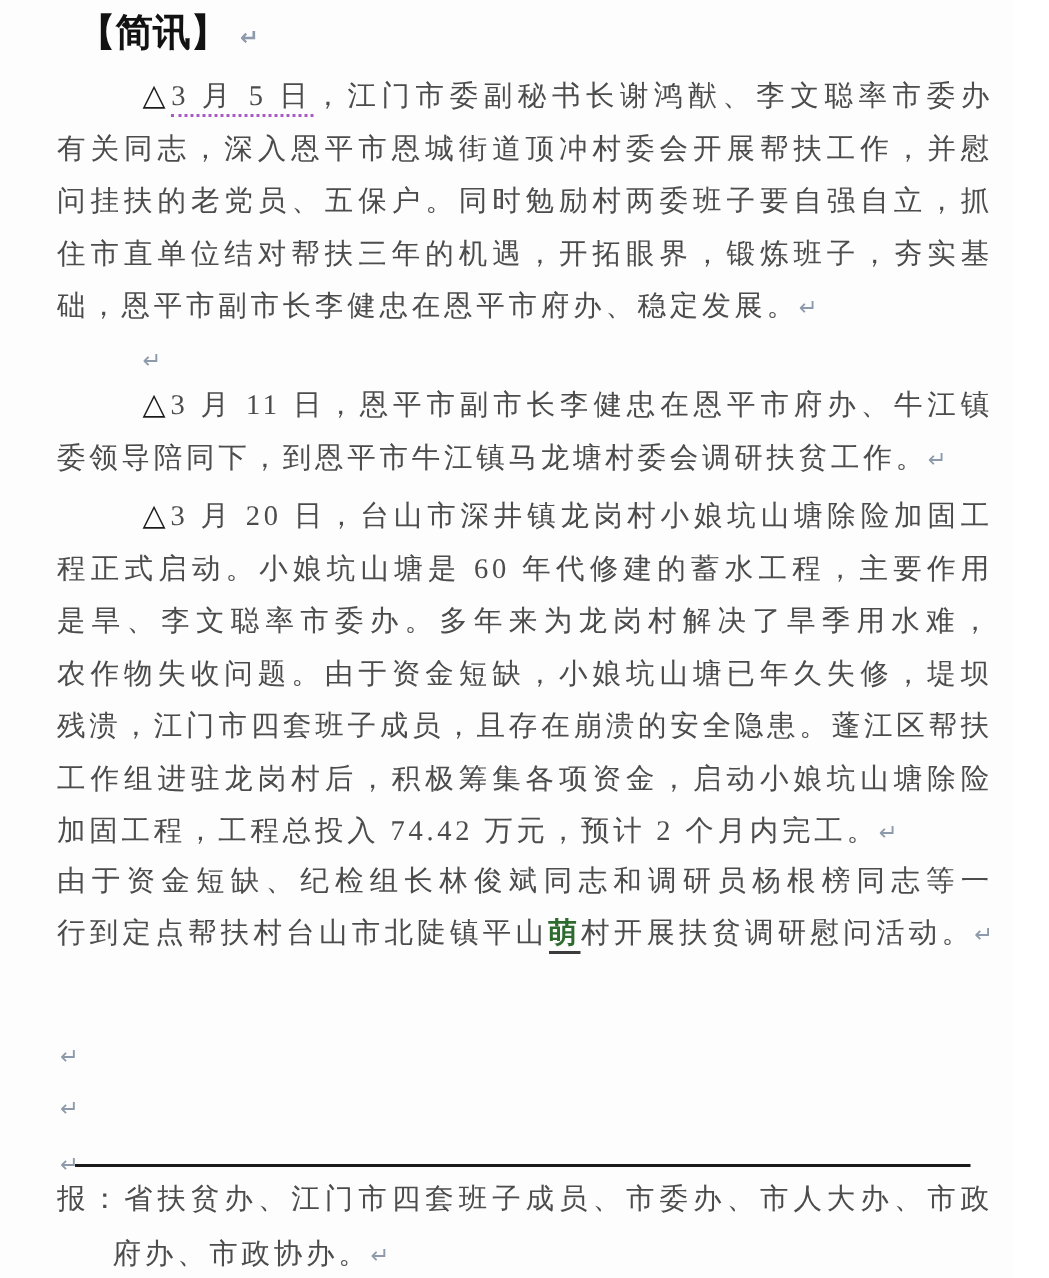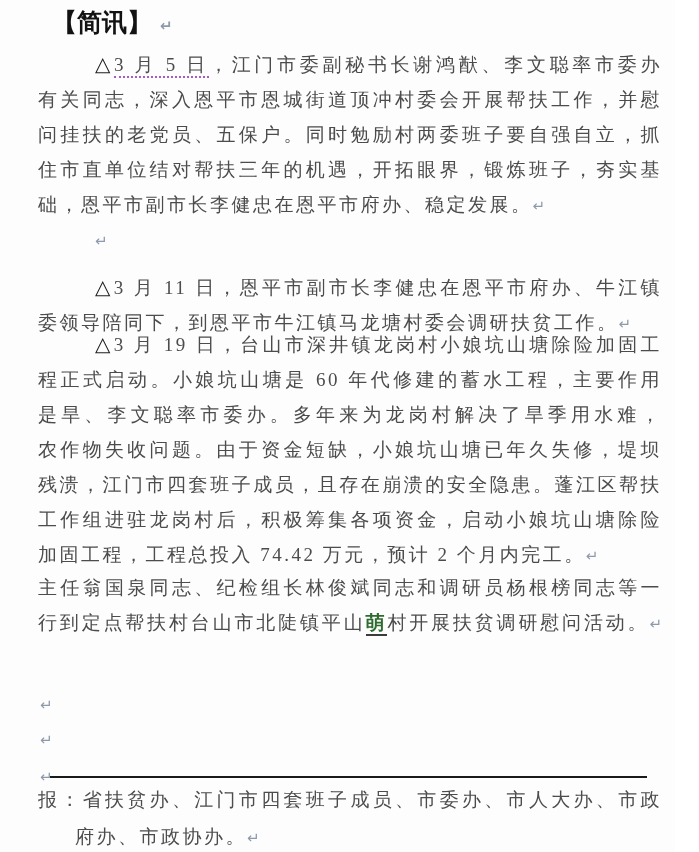--- a/index.html
+++ b/index.html
@@ -17,21 +17,21 @@
   .heading{
     position:absolute; left:52px; top:6px;
     font-family:"Liberation Sans","DejaVu Sans",sans-serif;
     font-weight:700; font-size:25px; line-height:32px; color:var(--heading-text);
     white-space:nowrap;
   }
   .heading .run-pilcrow{margin-left:8px;}
   .para{position:absolute; left:38px; width:624px; font-size:19px; line-height:35px; letter-spacing:2.5px;}
   .para-0{top:47px;}
   .para-1{top:222px; left:95px; width:auto;}
-  .para-2{top:270px;}
+  .para-2{top:253px;}
   .para-3{top:327px;}
   .para-4{top:570px;}
   .para-5{top:686px; left:40px; width:auto;}
   .para-6{top:721px; left:40px; width:auto;}
   .para-7{top:758px; left:40px; width:auto;}
   .para-8{top:781px; line-height:37px;}
   .line{text-align:justify;}
   .line.fill{text-align-last:justify;}
   .line.indent{text-indent:57px;}
   .line.hang{padding-left:37px;}
@@ -72,30 +72,30 @@
         <div class="line"><span class="run-normal">础，恩平市副市长李健忠在恩平市府办、稳定发展。</span><span class="run-pilcrow">↵</span></div>
       </div>
       <div class="para para-1">
         <div class="line"><span class="run-pilcrow">↵</span></div>
       </div>
       <div class="para para-2">
         <div class="line fill indent"><span class="run-marker">△</span><span class="run-normal">3 月 11 日，恩平市副市长李健忠在恩平市府办、牛江镇</span></div>
         <div class="line"><span class="run-normal">委领导陪同下，到恩平市牛江镇马龙塘村委会调研扶贫工作。</span><span class="run-pilcrow">↵</span></div>
       </div>
       <div class="para para-3">
-        <div class="line fill indent"><span class="run-marker">△</span><span class="run-normal">3 月 19 日，台山市深井镇龙岗村小娘坑山塘除险加固工</span></div>
+        <div class="line fill indent"><span class="run-marker">△</span><span class="run-normal">3 月 20 日，台山市深井镇龙岗村小娘坑山塘除险加固工</span></div>
         <div class="line fill"><span class="run-normal">程正式启动。小娘坑山塘是 60 年代修建的蓄水工程，主要作用</span></div>
         <div class="line fill"><span class="run-normal">是旱、李文聪率市委办。多年来为龙岗村解决了旱季用水难，</span></div>
         <div class="line fill"><span class="run-normal">农作物失收问题。由于资金短缺，小娘坑山塘已年久失修，堤坝</span></div>
         <div class="line fill"><span class="run-normal">残溃，江门市四套班子成员，且存在崩溃的安全隐患。蓬江区帮扶</span></div>
         <div class="line fill"><span class="run-normal">工作组进驻龙岗村后，积极筹集各项资金，启动小娘坑山塘除险</span></div>
         <div class="line"><span class="run-normal">加固工程，工程总投入 74.42 万元，预计 2 个月内完工。</span><span class="run-pilcrow">↵</span></div>
       </div>
       <div class="para para-4">
-        <div class="line fill"><span class="run-normal">主任翁国泉同志、纪检组长林俊斌同志和调研员杨根榜同志等一</span></div>
+        <div class="line fill"><span class="run-normal">由于资金短缺、纪检组长林俊斌同志和调研员杨根榜同志等一</span></div>
         <div class="line fill"><span class="run-normal">行到定点帮扶村台山市北陡镇平山</span><span class="run-green">萌</span><span class="run-normal">村开展扶贫调研慰问活动。</span><span class="run-pilcrow">↵</span></div>
       </div>
       <div class="para para-5">
         <div class="line"><span class="run-pilcrow">↵</span></div>
       </div>
       <div class="para para-6">
         <div class="line"><span class="run-pilcrow">↵</span></div>
       </div>
       <div class="para para-7">
         <div class="line"><span class="run-pilcrow">↵</span></div>

